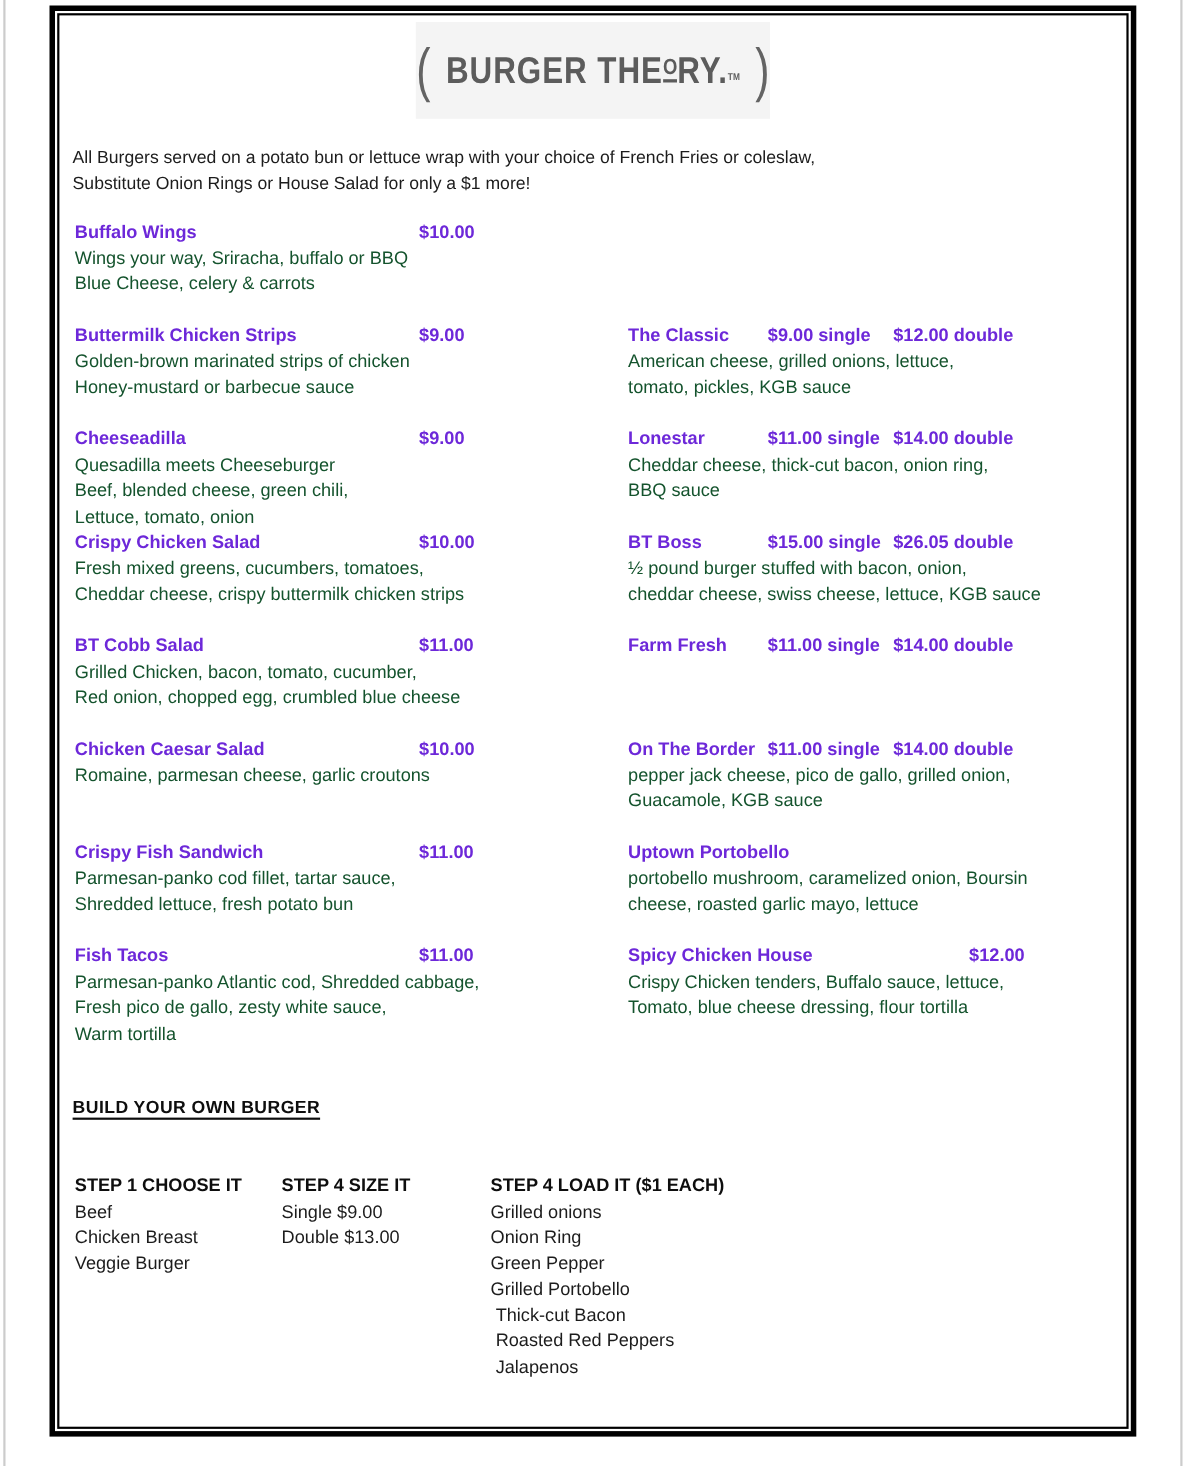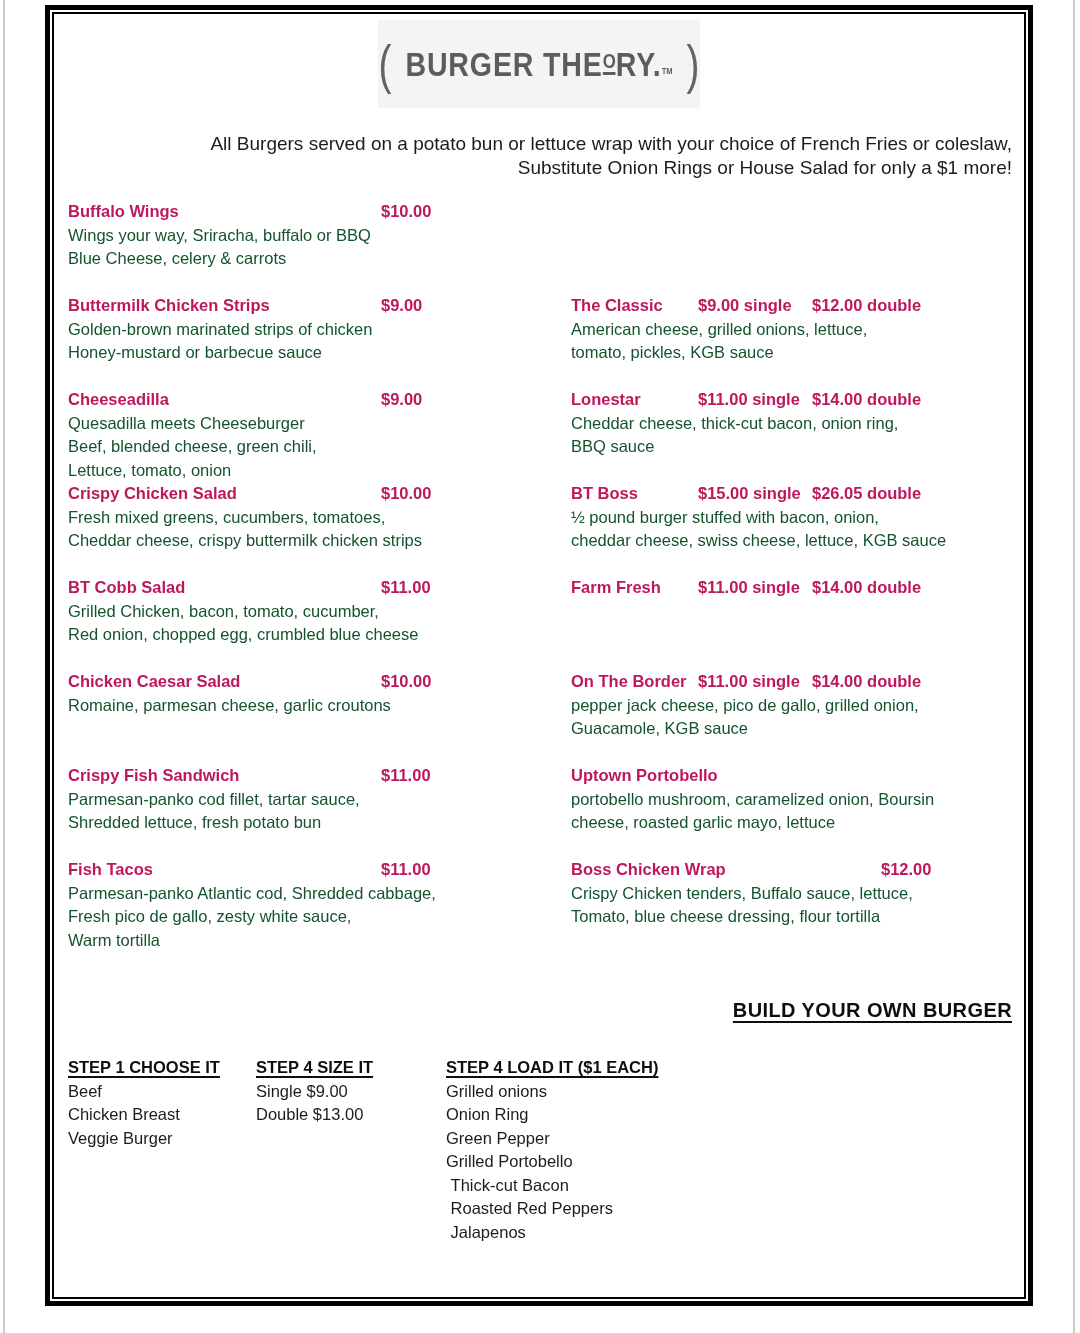--- a/index.html
+++ b/index.html
@@ -55,64 +55,64 @@
     border-bottom:3px solid currentColor;
     padding-bottom:1px;
     vertical-align:8px;
     letter-spacing:0;
   }
   .logo-tm { font-size:9px; vertical-align:2px; letter-spacing:0; }
 
   
   .intro {
     margin-top:24px;
-    text-align:right;
-    font-size:19px;
+    text-align:left;
+    font-size:16px;
     line-height:24px;
     white-space:pre-line;
   }
 
   
   .menu { margin-top:20px; padding-left:2px; }
   .menu-row { display:grid; grid-template-columns:503px 1fr; min-height:94px; }
   .item { font-size:16.5px; line-height:23.5px; }
-  .item-head { display:flex; font-weight:bold; color:#be185d; white-space:nowrap; }
+  .item-head { display:flex; font-weight:bold; color:#6d28d9; white-space:nowrap; }
   .item-head .n      { flex:0 0 313px; }
   .item-head .n-mid  { flex:0 0 127px; }
   .item-head .n-wide { flex:0 0 310px; }
   .item-head .ps     { flex:0 0 114px; }
   .desc { white-space:pre-line; color:#14532d; }
 
   
   .byob-title {
     margin-top:47px;
-    text-align:right;
-    font-size:20px;
+    text-align:left;
+    font-size:16px;
     font-weight:bold;
     letter-spacing:0.4px;
     text-decoration:underline;
     text-underline-offset:4px;
     text-decoration-thickness:2px;
     color:#0e0e0e;
   }
   .steps {
     display:grid;
     grid-template-columns:188px 190px 318px 1fr;
     margin-top:34px;
     padding-left:2px;
     font-size:16.5px;
     line-height:23.5px;
   }
   .step-h {
     font-weight:bold;
-    text-decoration:underline;
     text-underline-offset:3px;
     text-decoration-thickness:2px;
     color:#0e0e0e;
     white-space:nowrap;
+    margin-top:16px;
   }
   .step-lines { white-space:pre-wrap; }
 </style>
 </head>
 <body>
 
 <div class="page-edge left"></div>
 <div class="page-edge right"></div>
 
 <div class="frame">
@@ -264,21 +264,21 @@
           <div class="item-head">
             <span class="n">Fish Tacos</span>
             <span class="p">$11.00</span>
           </div>
           <div class="desc">Parmesan-panko Atlantic cod, Shredded cabbage,
 Fresh pico de gallo, zesty white sauce,
 Warm tortilla</div>
         </div>
         <div class="item">
           <div class="item-head">
-            <span class="n-wide">Boss Chicken Wrap</span>
+            <span class="n-wide">Spicy Chicken House</span>
             <span class="p">$12.00</span>
           </div>
           <div class="desc">Crispy Chicken tenders, Buffalo sauce, lettuce,
 Tomato, blue cheese dressing, flour tortilla</div>
         </div>
       </div>
 
     </div>
 
     <div class="byob-title">BUILD YOUR OWN BURGER</div>

